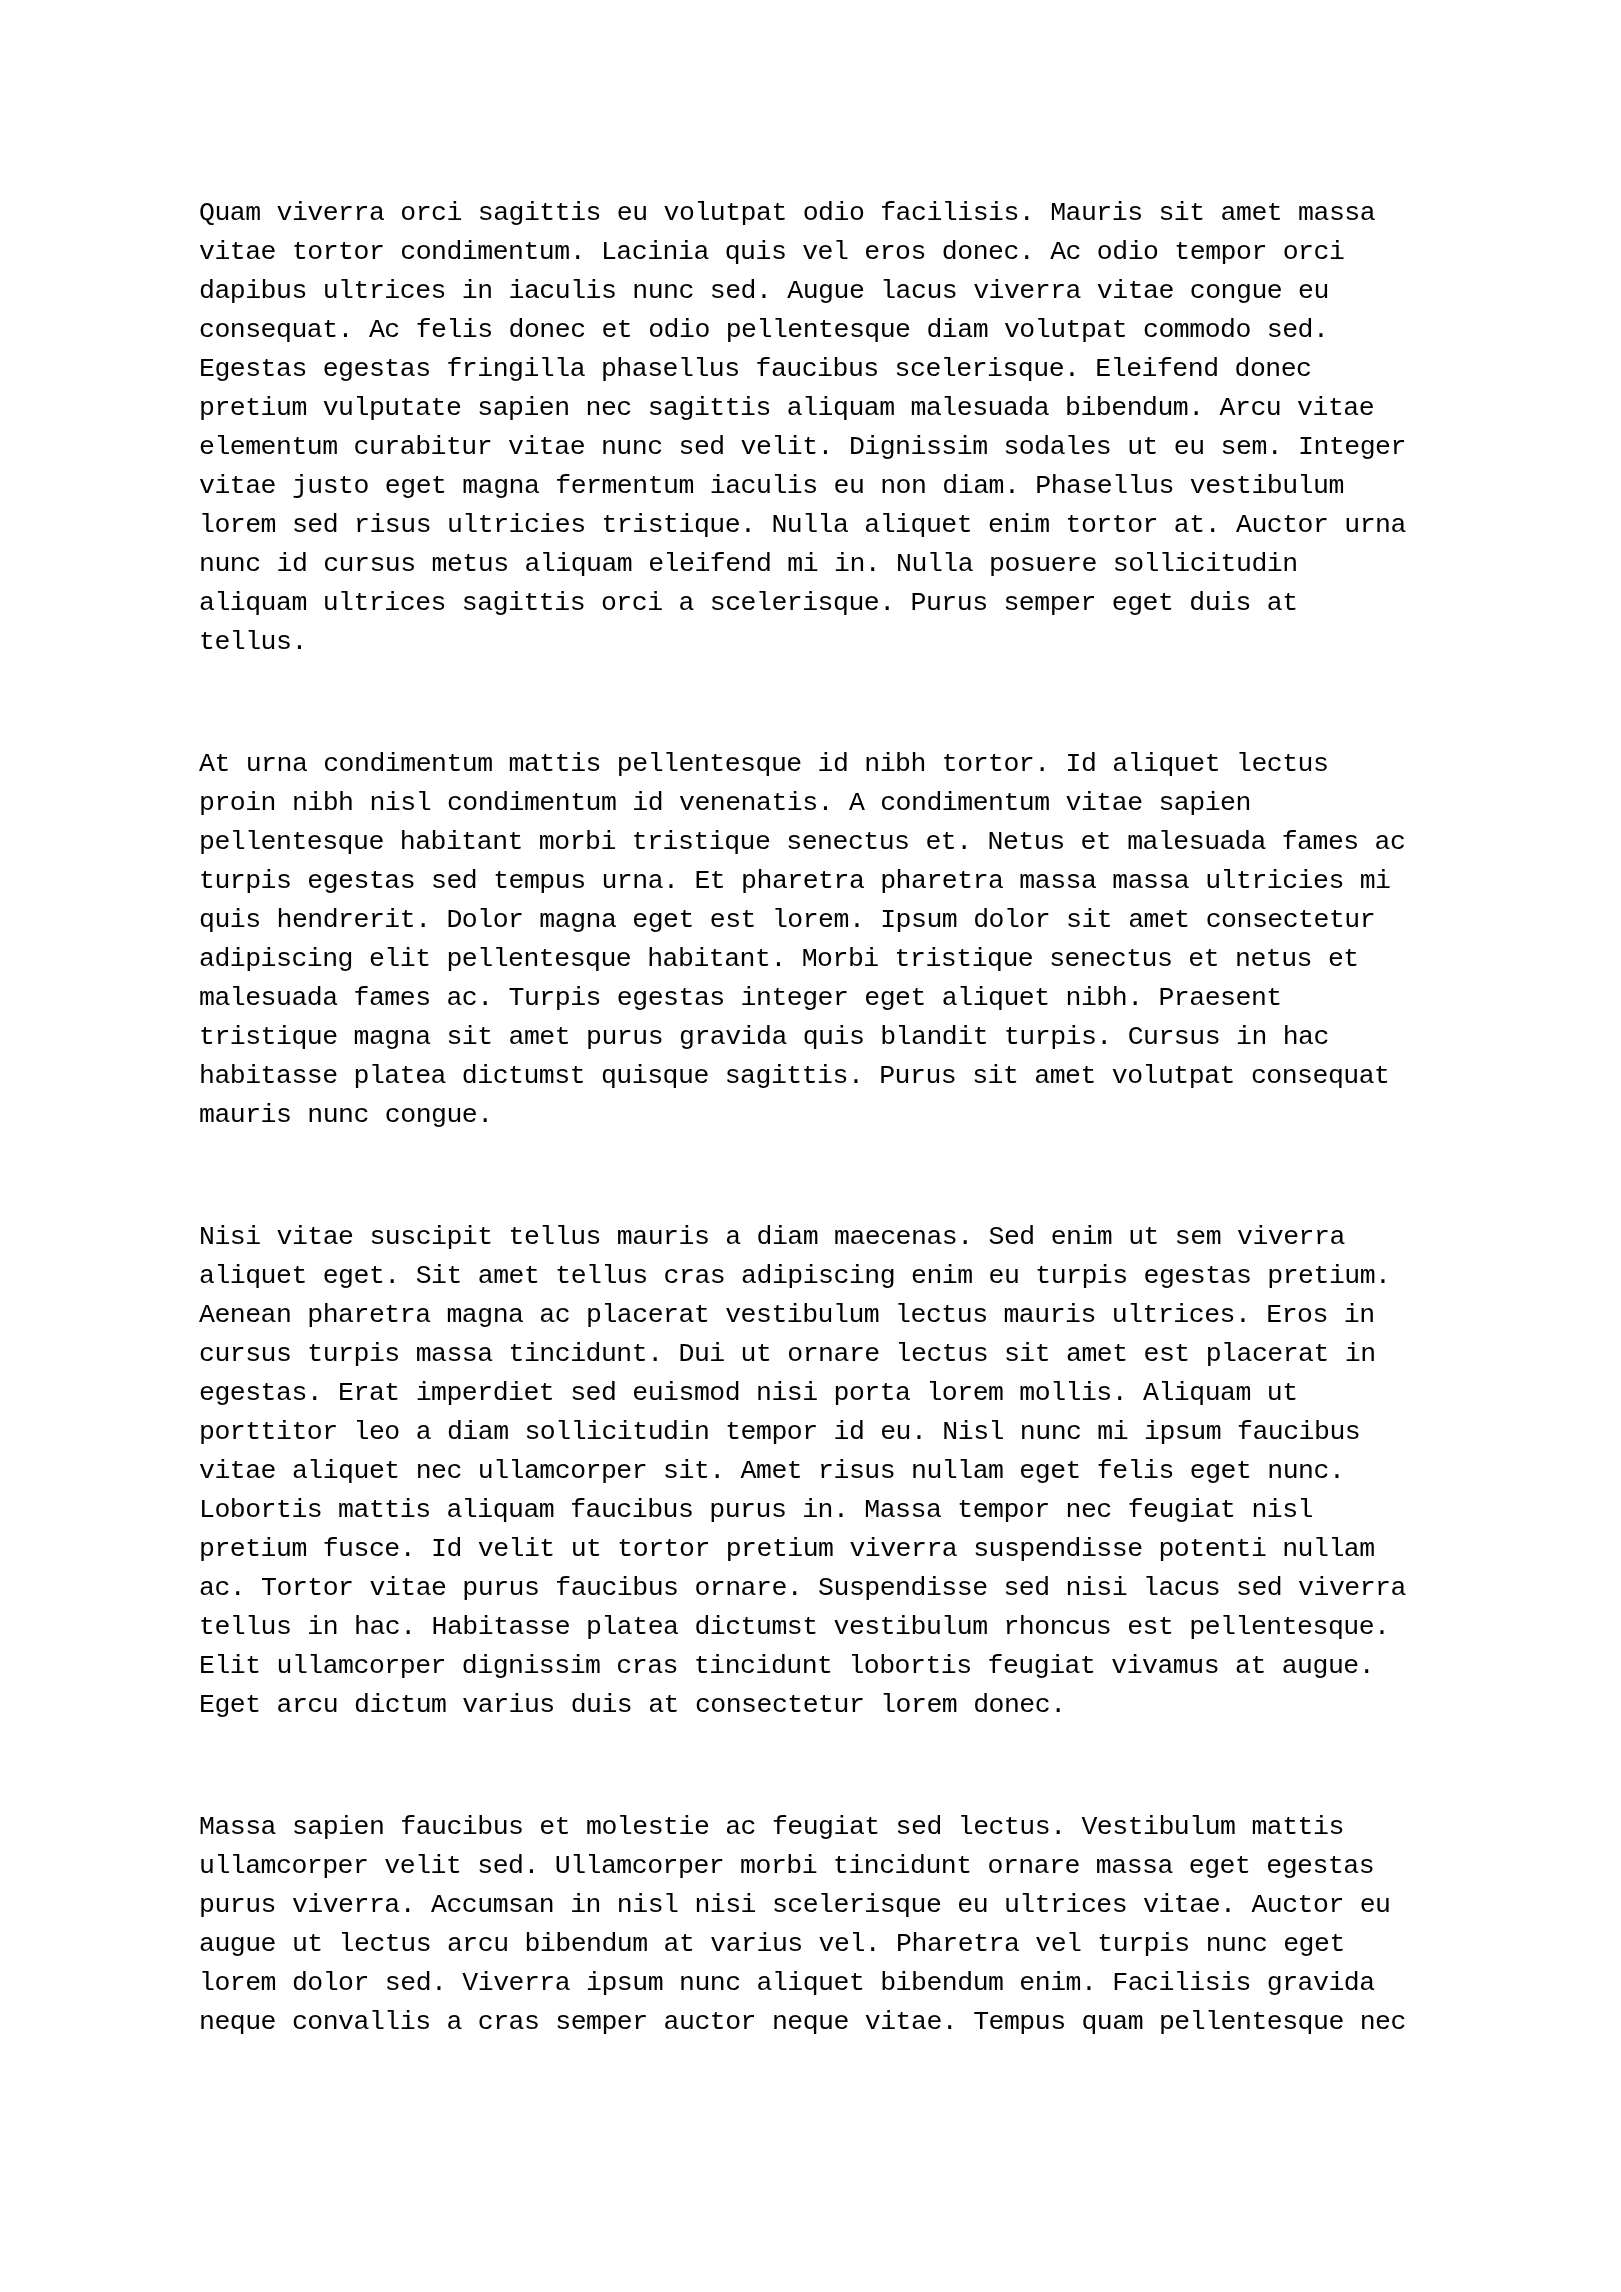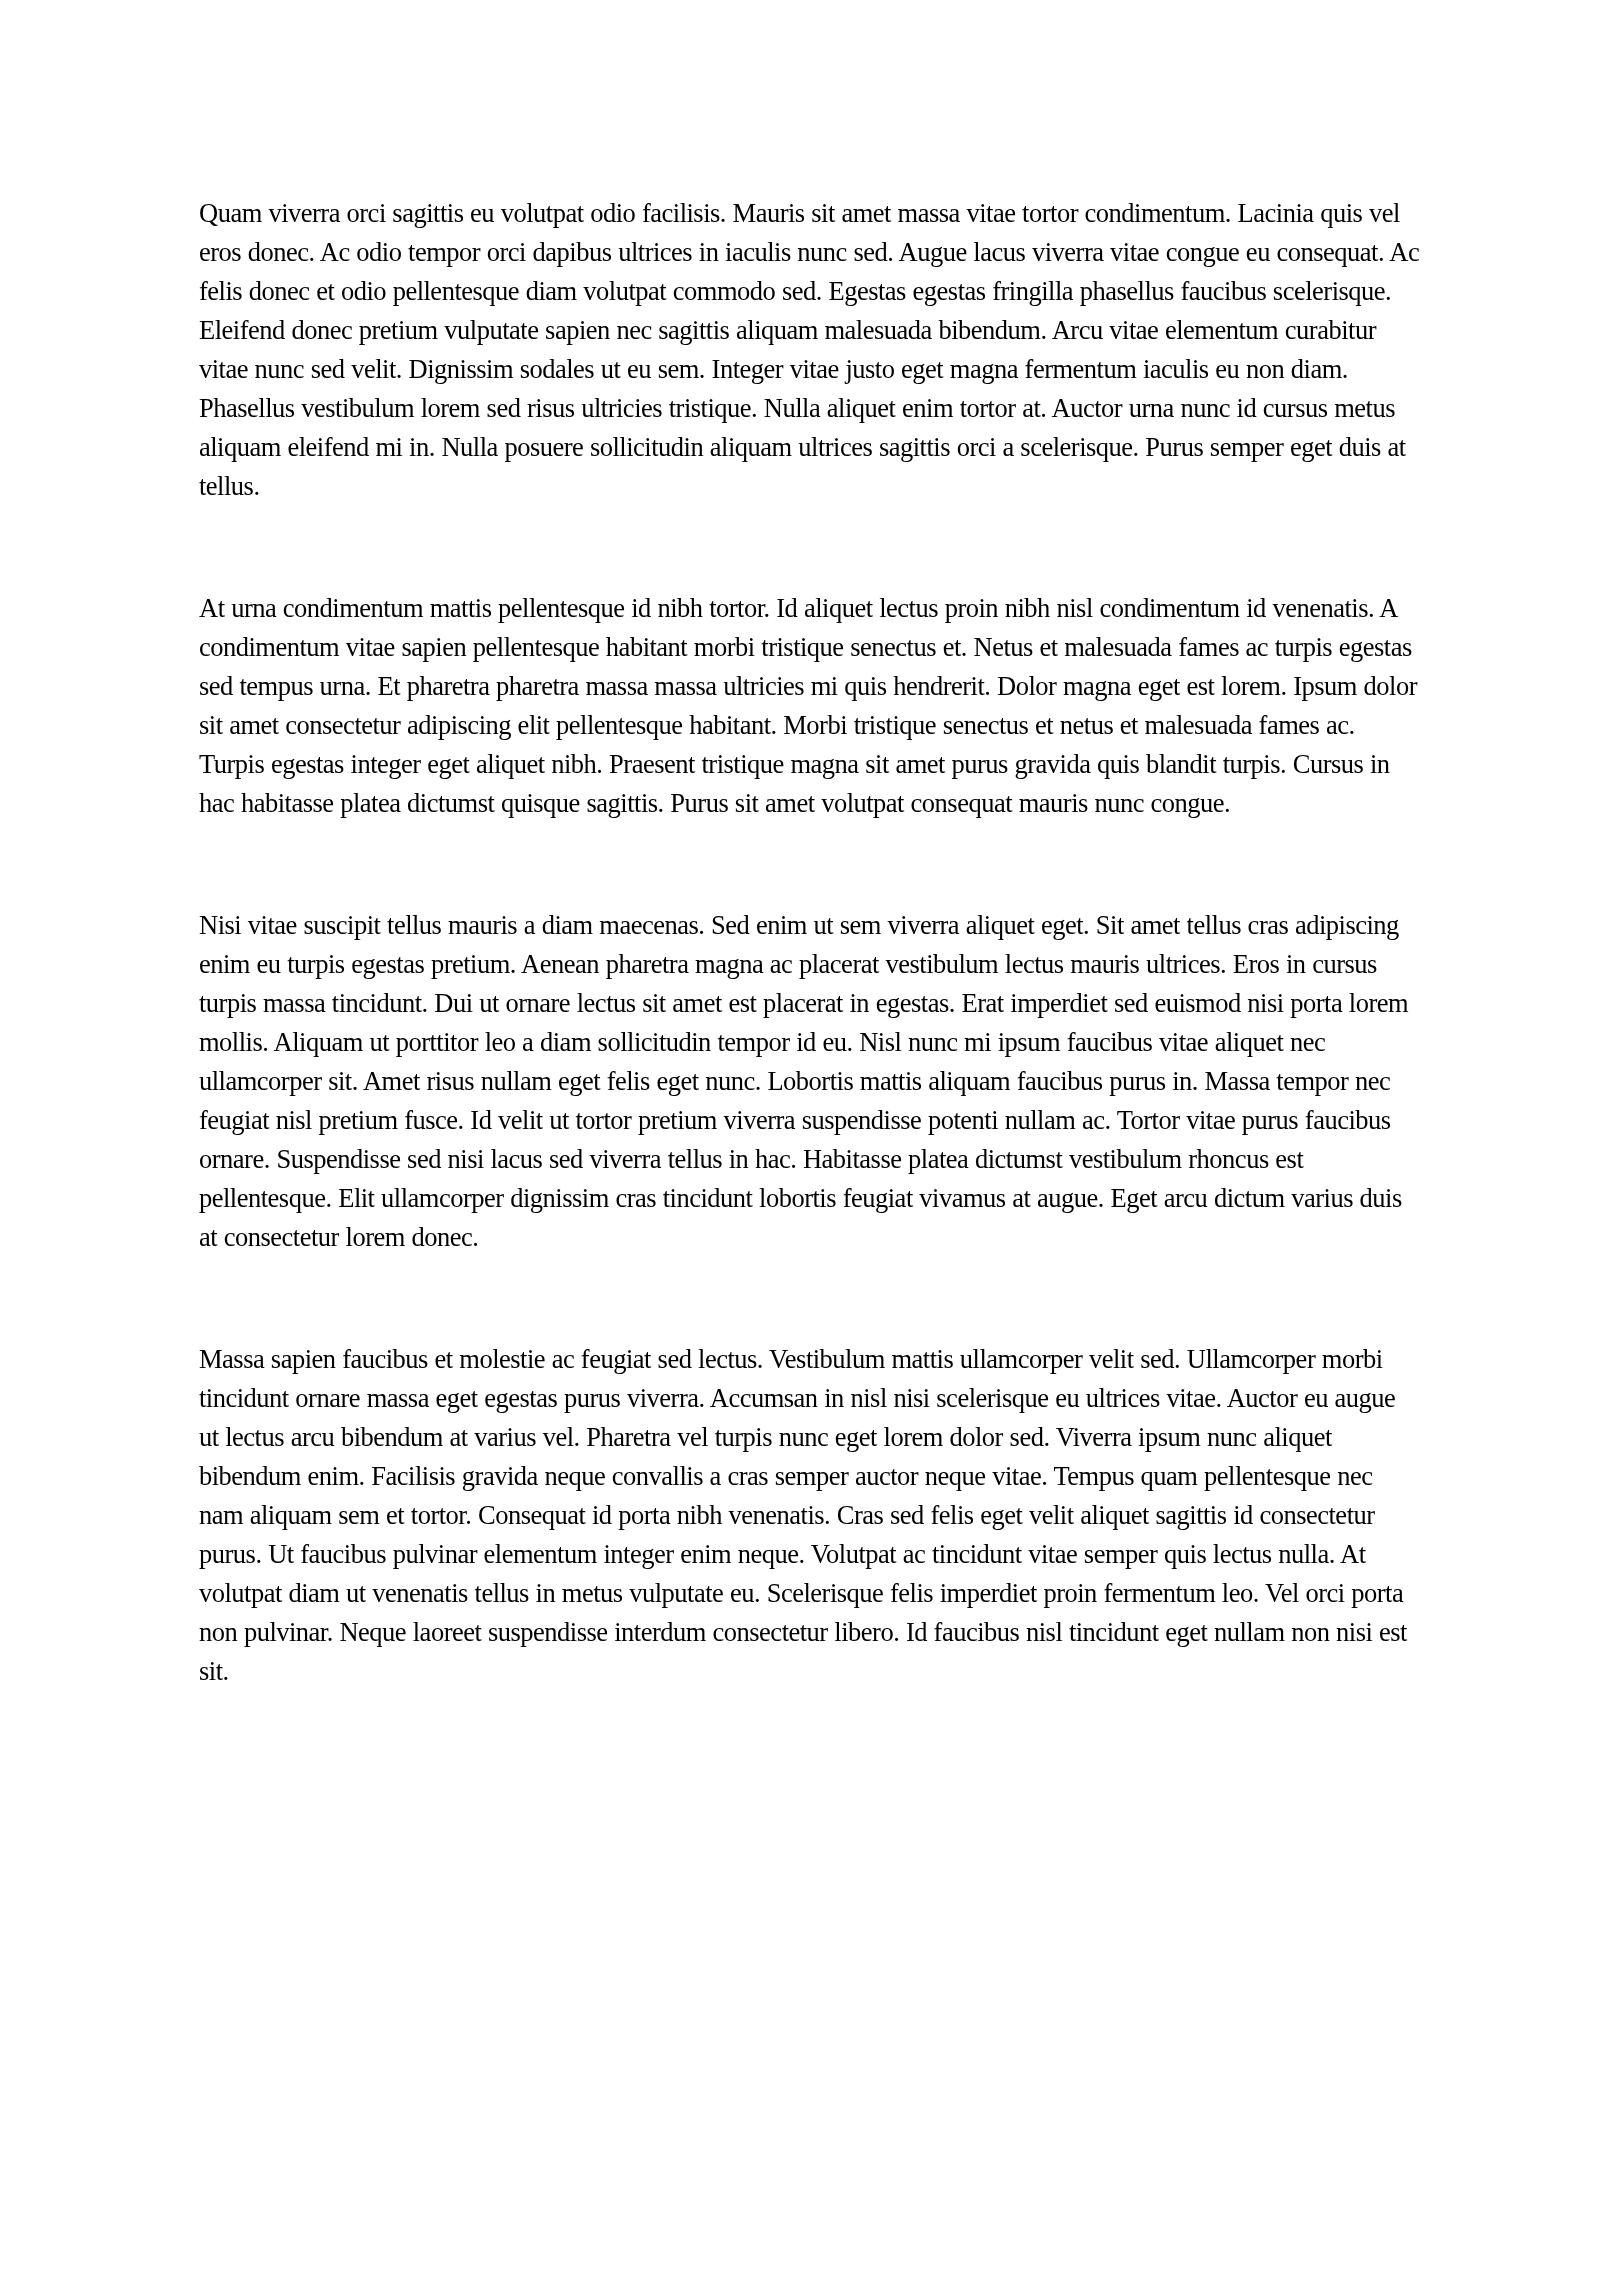--- a/index.html
+++ b/index.html
@@ -8,21 +8,21 @@
     background: #ffffff;
   }
   .page {
     position: relative;
     width: 1621px;
     height: 2041px;
     background: #ffffff;
     box-sizing: border-box;
     padding: 194px 200px 0 199px;
     overflow: hidden;
-    font-family: Liberation Serif, serif;
+    font-family: Liberation Mono, monospace;
     font-size: 26.5px;
     line-height: 39px;
     letter-spacing: -0.5px;
     color: #000000;
     text-align: left;
   }
   .page p {
     margin: 0 0 83px 0;
     padding: 0;
     word-spacing: 0.5px;

